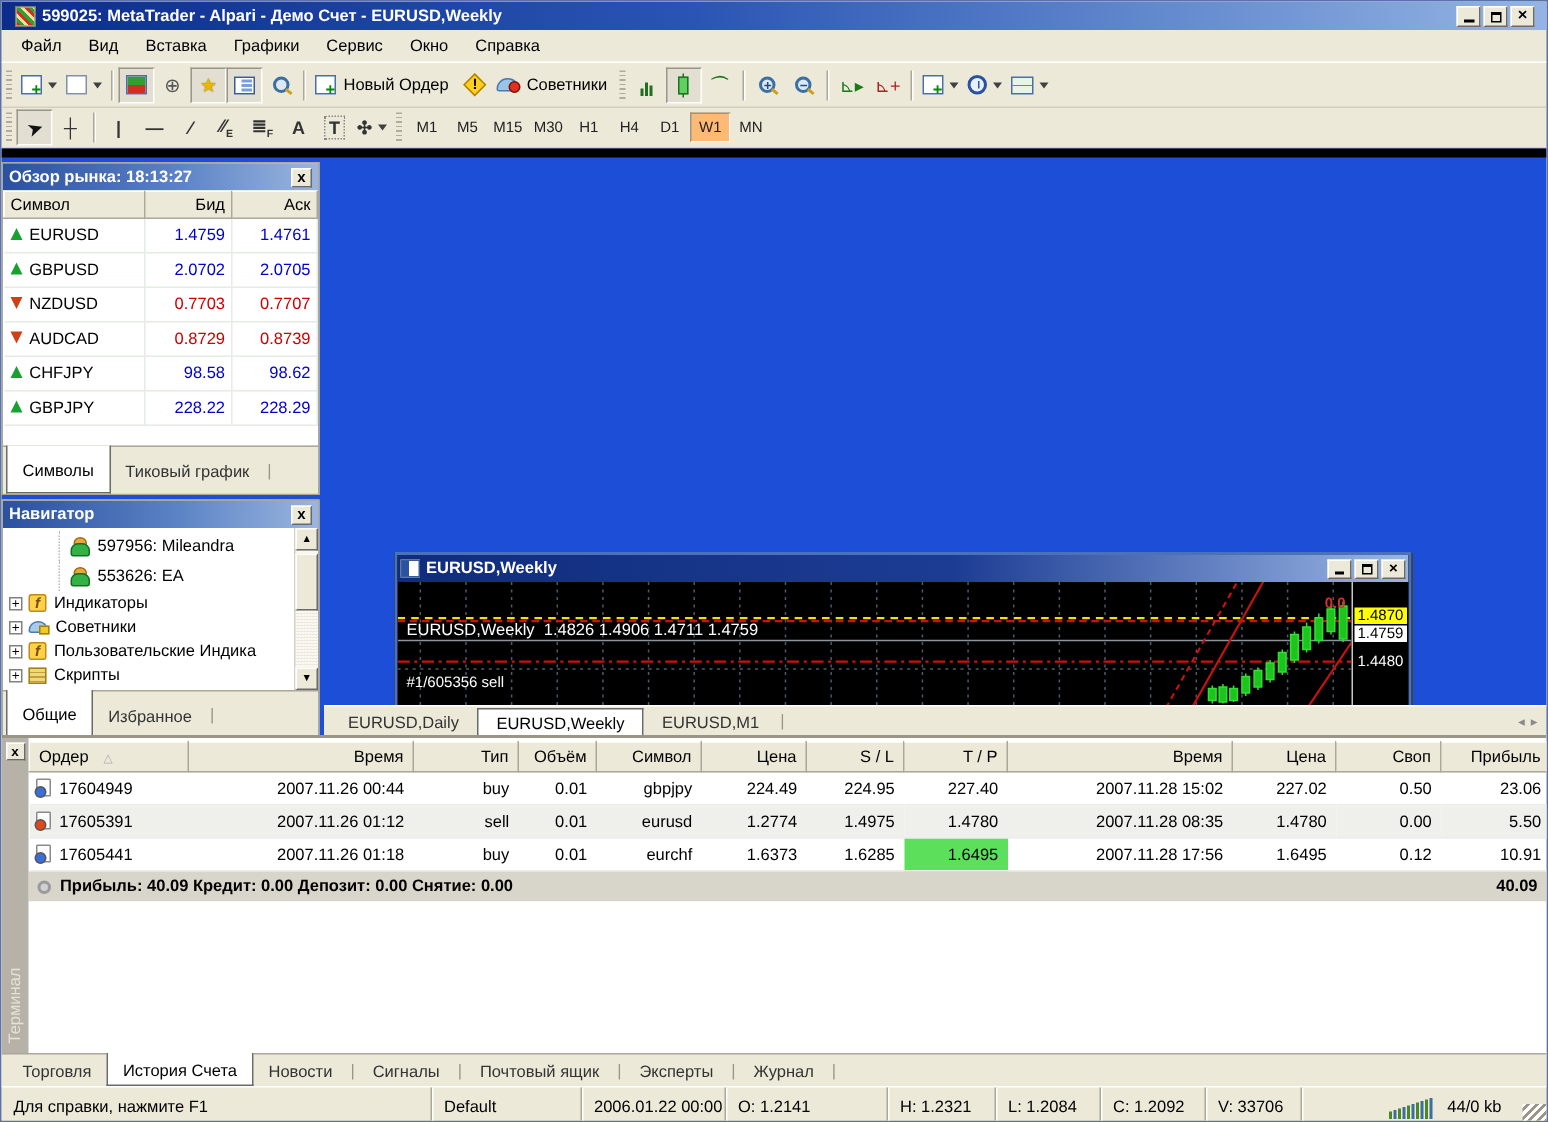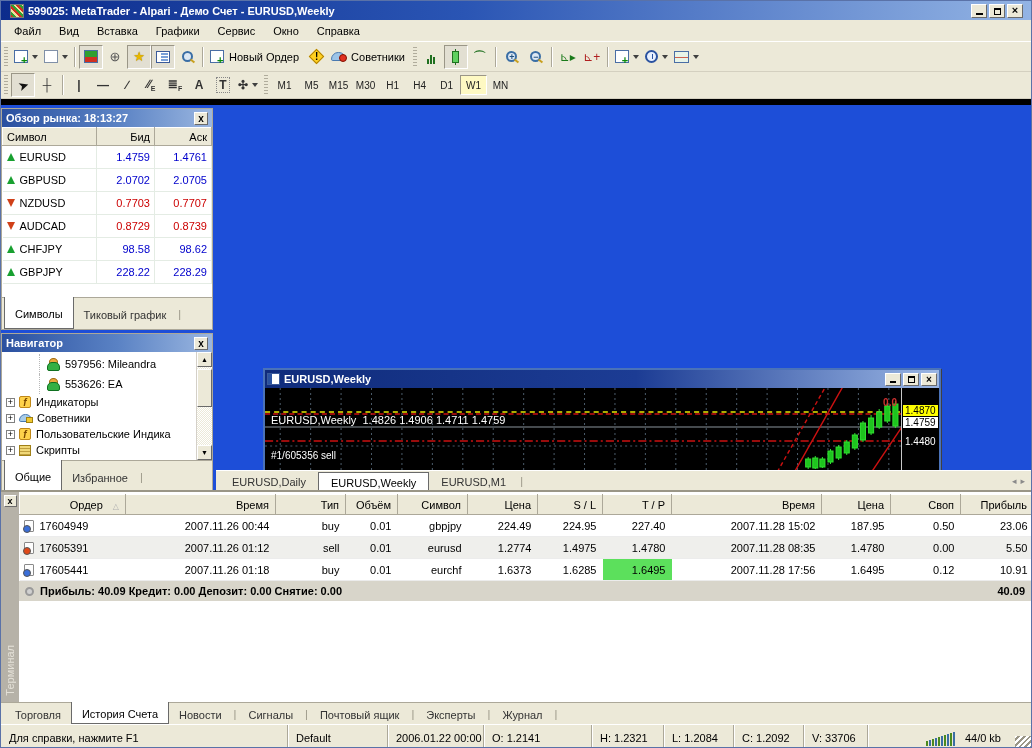--- a/index.html
+++ b/index.html
@@ -51,21 +51,21 @@
 .candle-icon::before { top:-3px; } .candle-icon::after { bottom:-3px; }
 .curve-icon { color:#207020; font-size:13px; font-weight:bold; }
 .axis-icon { font-size:12px; color:#333; }
 .axis-icon.g { color:#1a7a1a; } .axis-icon.r { color:#b02020; }
 .clock-icon { width:13px; height:13px; border-radius:50%; border:2px solid #2a52a0; background:#e8f0ff; position:relative; }
 .clock-icon::after { content:""; position:absolute; left:5px; top:2px; width:1px; height:5px; background:#2a52a0; }
 .ind-icon { width:15px; height:12px; background:#e8f4e8; border:1px solid #4a6ea5; background-image:linear-gradient(transparent 45%, rgba(200,60,40,.8) 45%, rgba(200,60,40,.8) 55%, transparent 55%); }
 .cursor-icon { font-size:13px; color:#111; transform:rotate(-18deg); }
 .glyph-tool { font-size:12px; color:#333; font-weight:bold; }
 .tf-btn { width:27px; height:20px; display:flex; align-items:center; justify-content:center; font-size:10px; border:1px solid transparent; color:#222; }
-.tf-btn.on { border-color:#9a9687 #fff #fff #9a9687; background:#fef9c3; }
+.tf-btn.on { border-color:#9a9687 #fff #fff #9a9687; background:#fdba74; }
 
 
 .main { flex:0 0 391px; position:relative; background:#1d4ed8; border-top:6px solid #000000; }
 
 
 .panel { position:absolute; left:0; width:212px; background:#ECE9D8; border:1px solid #aca899; display:flex; flex-direction:column; }
 .panel-caption { height:18px; background:linear-gradient(90deg,#2a50a0 0%,#5a82c4 55%,#9ab6e0 100%); color:#fff; font-weight:bold; display:flex; align-items:center; padding:0 4px; }
 .panel-caption .cap-text { flex:1; white-space:nowrap; overflow:hidden; }
 .cap-close { width:14px; height:13px; background:#ECE9D8; border:1px solid; border-color:#fff #6a6a6a #6a6a6a #fff; font-size:10px; line-height:11px; text-align:center; font-weight:bold; color:#000; }
 .mw { top:3px; height:222px; }
@@ -128,21 +128,21 @@
 .ctab.active { background:#fff; border:1px solid #6a6a6a; border-top:1px solid #6a6a6a; margin-top:1px; border-bottom:none; color:#000; }
 .ctab-arrows { margin-left:auto; display:flex; align-items:center; gap:4px; padding-right:6px; color:#8a8a8a; font-size:9px; }
 
 
 .terminal { flex:0 0 234px; background:#fff; border-top:2px solid #9a9687; display:flex; flex-direction:column; position:relative; padding-left:18px; }
 .term-strip { position:absolute; left:0; top:0; bottom:22px; width:18px; background:#b6b2a8; display:flex; flex-direction:column; align-items:center; }
 .term-close { width:13px; height:12px; background:#ECE9D8; border:1px solid; border-color:#fff #6a6a6a #6a6a6a #fff; font-size:9px; line-height:10px; text-align:center; font-weight:bold; margin-top:3px; }
 .term-strip .vlabel { margin-top:auto; margin-bottom:6px; writing-mode:vertical-rl; transform:rotate(180deg); color:#e4e1d8; font-size:11px; }
 .tt { border-collapse:collapse; table-layout:fixed; width:1014px; flex:0 0 auto; margin-top:2px; }
 .tt th { background:#ECE9D8; border:1px solid; border-color:#fff #aca899 #aca899 #fff; font-weight:normal; height:20px; padding:0 6px; text-align:right; }
-.tt th.c-order { text-align:right; }
+.tt th.c-order { text-align:left; }
 .tt td { height:22px; padding:0 6px; text-align:right; border-bottom:1px solid #ececec; }
 .tt td.c-order { text-align:left; padding-left:4px; }
 .tt tr.alt td { background:#efefec; }
 .tt td.tp-hit { background:#5ce05c; }
 .sort-glyph { color:#b0b0b0; font-size:8px; margin-left:10px; }
 .doc-ico { display:inline-block; width:10px; height:12px; background:#fdfdfd; border:1px solid #8a8a8a; border-radius:1px; position:relative; vertical-align:-2px; margin-right:6px; }
 .doc-ico::after { content:""; position:absolute; width:6px; height:6px; border-radius:50%; left:-2px; bottom:-2px; border:1px solid #555; }
 .doc-ico.buy::after { background:#3a6ed8; }
 .doc-ico.sell::after { background:#e04818; }
 .summary-row { height:20px; background:#d8d5ca; display:flex; align-items:center; font-weight:bold; padding:0 8px 0 4px; flex:0 0 auto; width:1014px; }
@@ -577,21 +577,21 @@
       <tr>
         <td class="c-order"><span class="doc-ico buy"></span><span>17604949</span></td>
         <td>2007.11.26 00:44</td>
         <td>buy</td>
         <td>0.01</td>
         <td>gbpjpy</td>
         <td>224.49</td>
         <td>224.95</td>
         <td>227.40</td>
         <td>2007.11.28 15:02</td>
-        <td>187.95</td>
+        <td>227.02</td>
         <td>0.50</td>
         <td>23.06</td>
       </tr>
       <tr class="alt">
         <td class="c-order"><span class="doc-ico sell"></span><span>17605391</span></td>
         <td>2007.11.26 01:12</td>
         <td>sell</td>
         <td>0.01</td>
         <td>eurusd</td>
         <td>1.2774</td>

